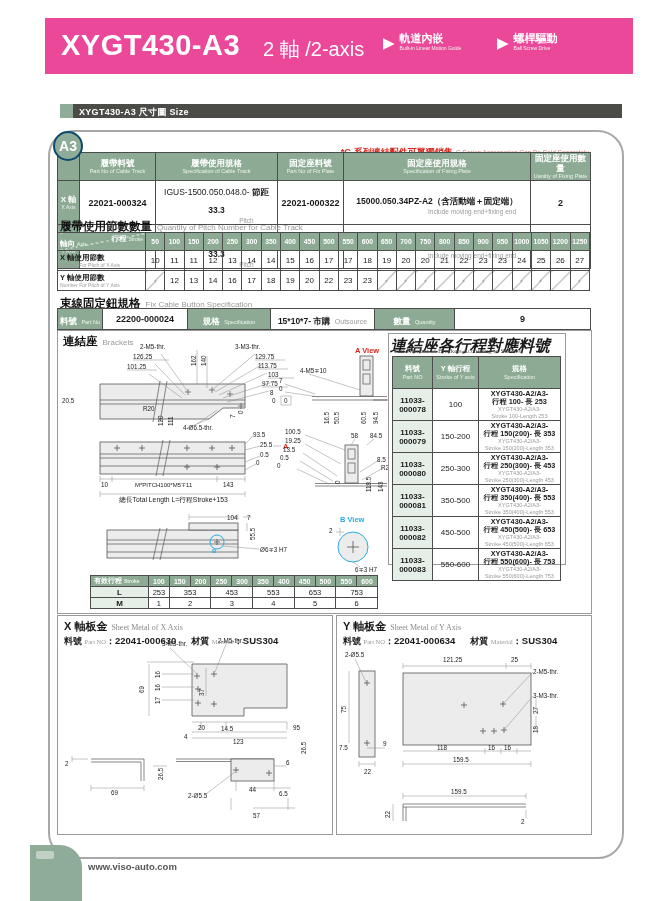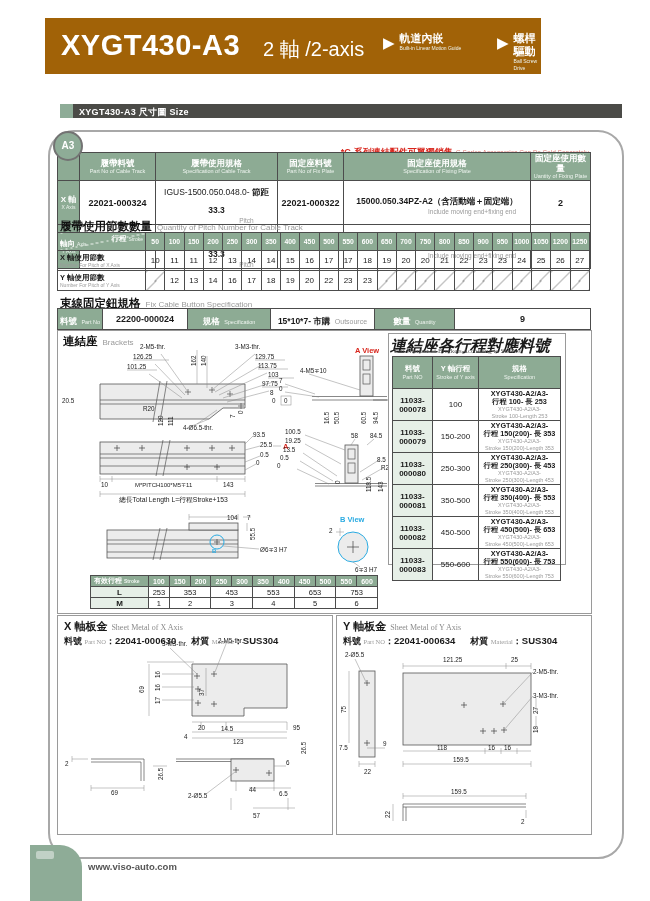--- a/index.html
+++ b/index.html
@@ -1,35 +1,35 @@
 <!DOCTYPE html>
 <html><head>
 <meta charset="utf-8">
 <style>
   html,body{margin:0;padding:0;background:#fff;}
   .page{position:relative;width:650px;height:901px;background:#fff;overflow:hidden;
         font-family:"Liberation Sans",sans-serif;color:#1a1a1a;}
   .abs{position:absolute;}
   
-  .hdr{position:absolute;left:45px;top:18px;width:496px;height:56px;background:#a16207;}
+  .hdr{position:absolute;left:45px;top:18px;width:588px;height:56px;background:#ec4899;}
   .hdr-model{position:absolute;left:16px;top:11px;font-size:29px;font-weight:bold;color:#fff;letter-spacing:.5px;}
   .hdr-sub{position:absolute;left:218px;top:18px;font-size:20px;color:#fff;}
   .feat{position:absolute;top:14px;display:flex;align-items:flex-start;}
   .tri{color:#fff;font-size:15px;line-height:22px;margin-right:5px;}
   .featcol{display:flex;flex-direction:column;}
   .feat-zh{font-size:11px;font-weight:bold;color:#fff;line-height:13px;}
   .feat-en{font-size:5px;color:#eef4ef;line-height:7px;}
   
   .secbar{position:absolute;left:60px;top:104px;width:562px;height:14px;background:#4b4b47;}
   .secbar .sq{position:absolute;left:0;top:0;width:13px;height:14px;background:#8eac97;}
   .secbar .lbl{position:absolute;left:19px;top:2px;font-size:9px;font-weight:bold;color:#fff;letter-spacing:.3px;}
   
   .main{position:absolute;left:48px;top:130px;width:572px;height:725px;border:2px solid #a8a8a8;border-radius:26px;}
   .a3badge{position:absolute;left:53px;top:131px;width:26px;height:26px;border-radius:50%;background:#8eac97;
-           border:2px solid #737373;color:#fff;font-size:10px;font-weight:bold;text-align:center;line-height:26px;z-index:3;}
+           border:2px solid #0c4a6e;color:#fff;font-size:14px;font-weight:bold;text-align:center;line-height:26px;z-index:3;}
   .sect-title{position:absolute;font-size:11.5px;font-weight:bold;color:#111;white-space:nowrap;}
   .sect-title .en{font-size:8px;font-weight:normal;color:#9a9a9a;margin-left:5px;}
   .rednote{position:absolute;left:340px;top:141px;width:250px;text-align:right;white-space:nowrap;}
   .rednote .zh{font-size:9px;font-weight:bold;color:#d8251c;}
   .rednote .en{font-size:6.5px;color:#e2837b;margin-left:3px;}
   
   table{border-collapse:collapse;table-layout:fixed;}
   td,th{border:1px solid #4c4c4c;text-align:center;vertical-align:middle;padding:0;overflow:hidden;}
   .g{background:#8dab94;color:#fff;}
   .lg{background:#e6efe7;}

